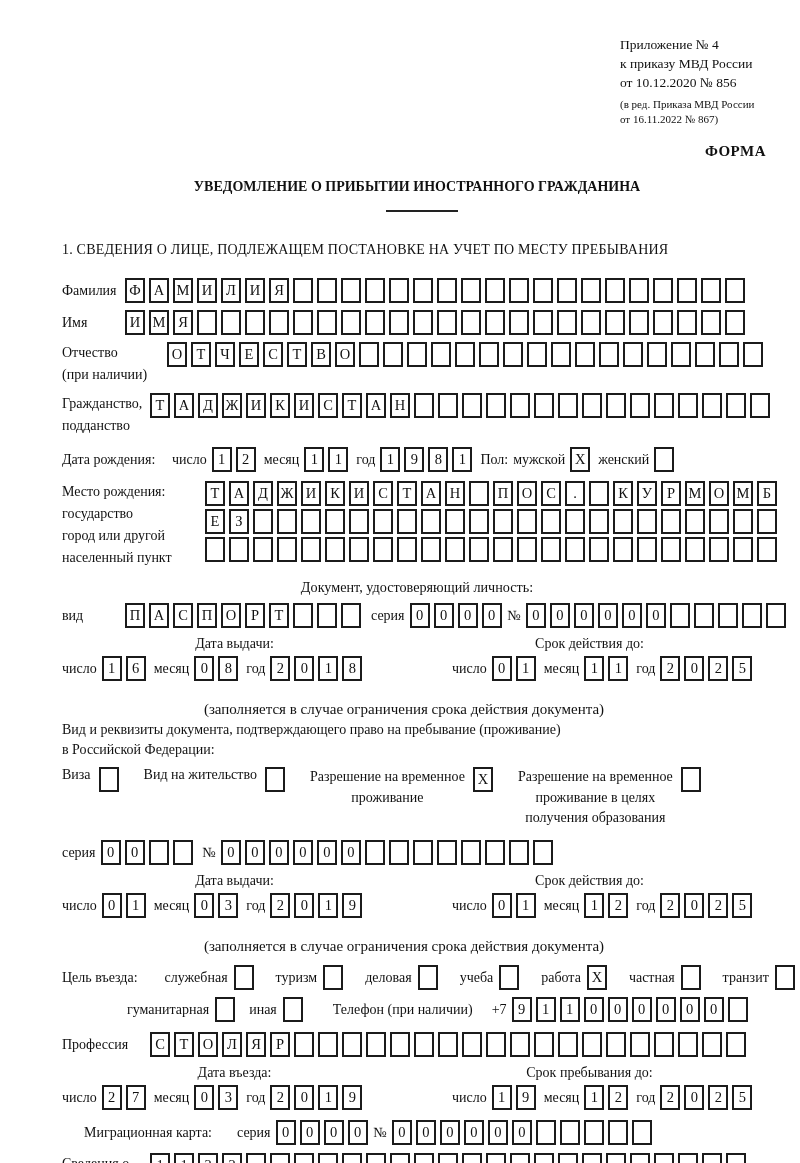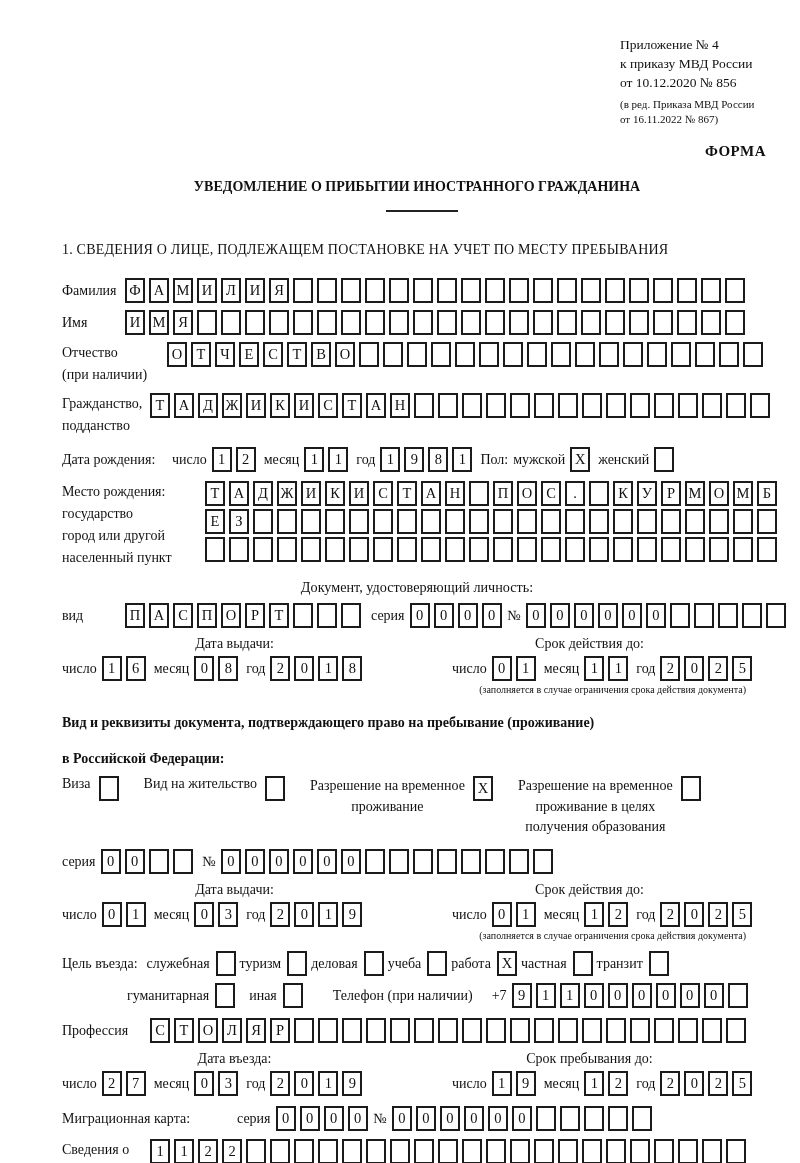--- a/index.html
+++ b/index.html
@@ -31,27 +31,27 @@
   .dl{flex:none;margin-right:5px;}
   .dgroup{display:inline-flex;align-items:center;flex:none;}
   .dgroup .cells{margin-right:8px;}
   .w345{width:345px;}
 
   .doc-head{text-align:center;font-weight:normal;font-size:14.2px;margin-top:10px;}
   .dates-head{display:flex;margin-top:8px;}
   .dh-l{width:345px;text-align:center;}
   .dh-r{flex:1;text-align:center;}
   .dates-line{display:flex;align-items:center;margin-top:4px;}
-  .note-r{font-size:10px;text-align:right;padding-right:26px;margin-top:3px;}
-  .plain{margin-top:20px;font-weight:bold;}
+  .note-r{font-size:15px;text-align:center;padding-right:26px;margin-top:20px;}
+  .plain{margin-top:4px;}
 
   .opt{display:inline-flex;align-items:flex-start;gap:8px;flex:none;}
   .opt-text{text-align:center;line-height:1.45;}
   .pair{display:inline-flex;align-items:center;gap:6px;flex:none;}
-  .purpose-row{gap:4px;}
+  .purpose-row{gap:22px;}
   .ind65{margin-left:65px;}
 </style>
 </head>
 <body>
 
 <div class="page">
 
   <div class="appendix">
     <div>Приложение № 4</div>
     <div>к приказу МВД России</div>
@@ -662,21 +662,21 @@
       <span class="dl">год</span>
       <span class="cells">
           <span class="cell">2</span>
           <span class="cell">0</span>
           <span class="cell">2</span>
           <span class="cell">5</span>
         </span>
     </span>
   </div>
 
-  <div class="row" style="margin-top:10px;">
+  <div class="row" style="margin-top:10px;text-align:right;">
     <span class="lbl w150">Миграционная карта:</span>
     <span class="dl ml25">серия</span>
     <span class="cells">
         <span class="cell">0</span>
         <span class="cell">0</span>
         <span class="cell">0</span>
         <span class="cell">0</span>
       </span>
     <span class="dl ml6">№</span>
     <span class="cells">

